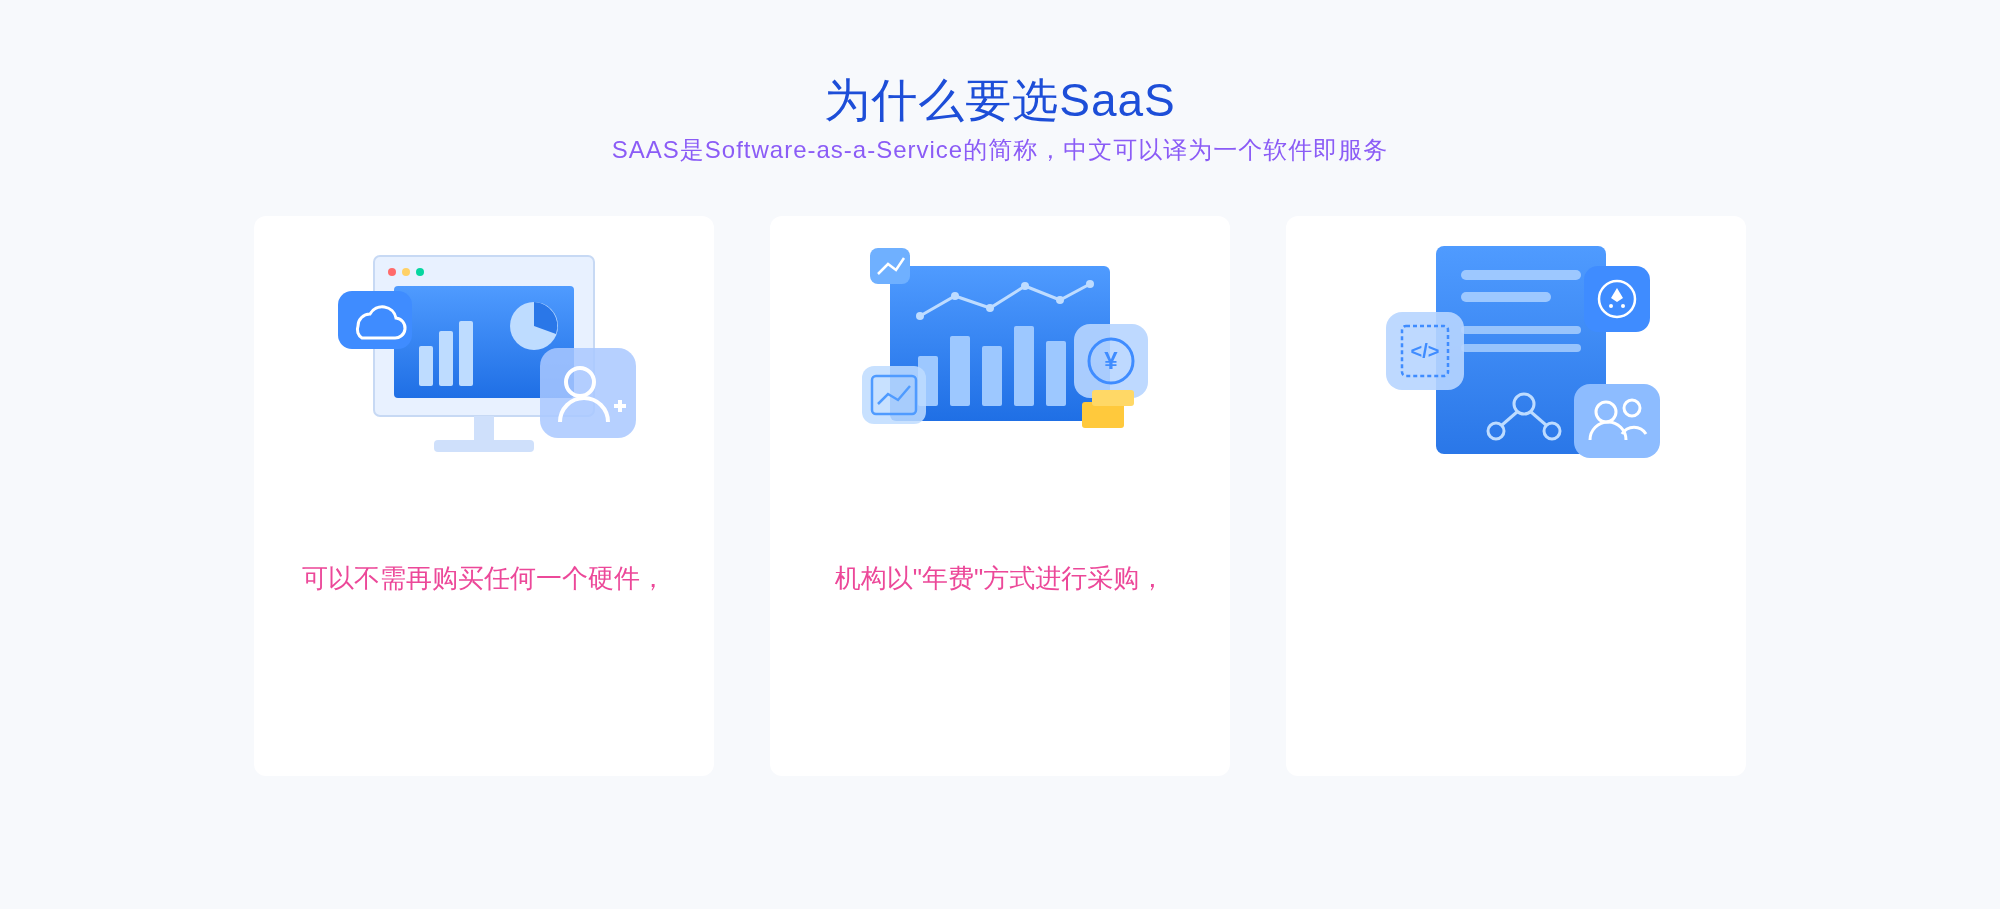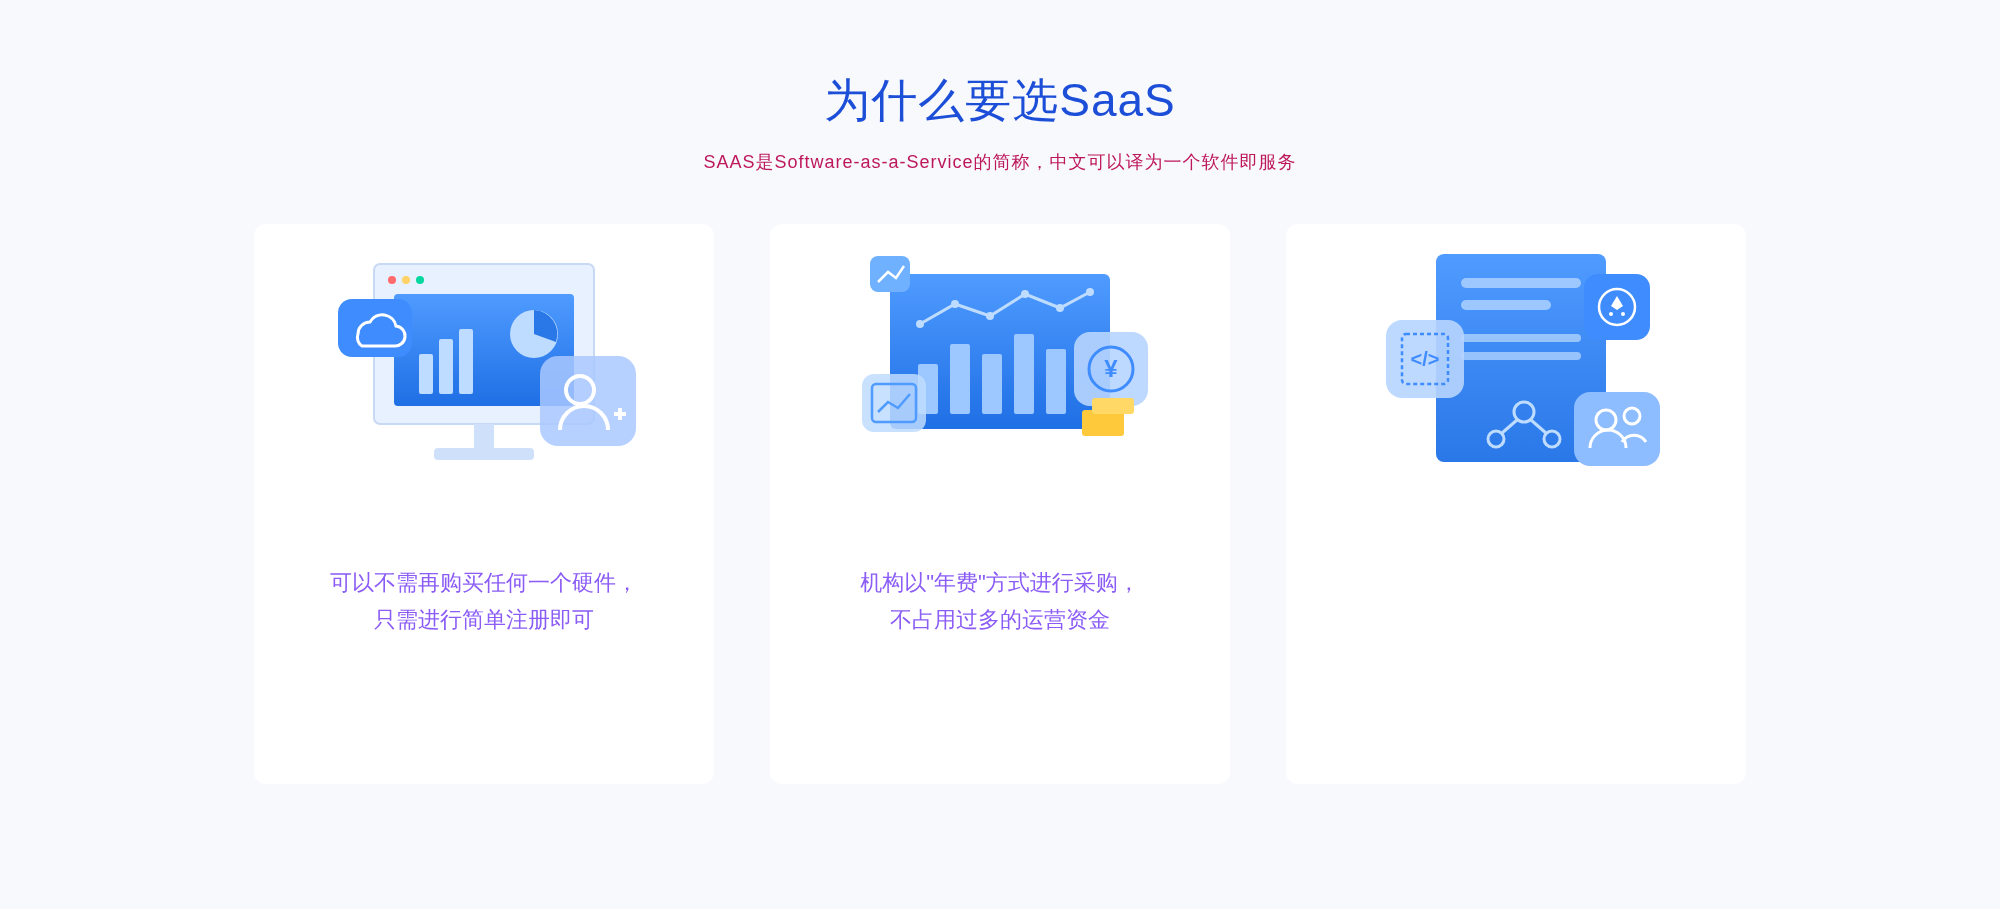--- a/index.html
+++ b/index.html
@@ -13,23 +13,23 @@
     align-items: center;
     padding-top: 70px;
   }
   .title {
     font-size: 46px;
     font-weight: 500;
     color: #1d4ed8;
     letter-spacing: 1px;
   }
   .subtitle {
-    margin-top: 18px;
-    font-size: 18px;
-    color: #be185d;
+    margin-top: 2px;
+    font-size: 24px;
+    color: #8b5cf6;
     letter-spacing: 1px;
   }
   .cards {
     margin-top: 50px;
     display: flex;
     gap: 56px;
     justify-content: center;
   }
   .card {
     width: 460px;
@@ -44,23 +44,23 @@
   }
   .illus {
     width: 320px;
     height: 280px;
     margin-top: 10px;
     position: relative;
   }
   .card-text {
     margin-top: 50px;
     text-align: center;
-    font-size: 22px;
+    font-size: 26px;
     line-height: 1.7;
-    color: #8b5cf6;
+    color: #ec4899;
   }
 </style>
 </head>
 <body>
 
 <h1 class="title">为什么要选SaaS</h1>
 <div class="subtitle">SAAS是Software-as-a-Service的简称，中文可以译为一个软件即服务</div>
 
 <div class="cards">
 
@@ -97,21 +97,20 @@
 
         <rect x="216" y="122" width="96" height="90" rx="18" fill="#a9c8ff" opacity="0.85"></rect>
         <circle cx="256" cy="156" r="14" fill="none" stroke="#fff" stroke-width="4"></circle>
         <path d="M236 196 a24 24 0 0 1 48 0" fill="none" stroke="#fff" stroke-width="4"></path>
         <line x1="290" y1="180" x2="302" y2="180" stroke="#fff" stroke-width="4"></line>
           <line x1="296" y1="174" x2="296" y2="186" stroke="#fff" stroke-width="4"></line>
       </svg>
     </div>
     <div class="card-text">
       <div>可以不需再购买任何一个硬件，</div>
-      <div>只需进行简单注册即可</div>
     </div>
   </div>
 
   <div class="card">
     <div class="illus">
       <svg width="320" height="280" viewBox="0 0 320 280">
         <defs>
             <linearGradient id="g2" x1="0" y1="0" x2="0" y2="1">
               <stop offset="0" stop-color="#4f9bff"></stop>
               <stop offset="1" stop-color="#1f6fe5"></stop>
@@ -144,21 +143,20 @@
         <rect x="234" y="98" width="74" height="74" rx="16" fill="#b7d5ff" opacity="0.9"></rect>
         <circle cx="271" cy="135" r="22" fill="none" stroke="#3f8cff" stroke-width="3"></circle>
         <text x="271" y="143" text-anchor="middle" font-size="24" fill="#3f8cff" font-weight="bold">¥</text>
 
         <rect x="242" y="176" width="42" height="26" rx="3" fill="#ffc93c"></rect>
         <rect x="252" y="164" width="42" height="16" rx="3" fill="#ffd866"></rect>
       </svg>
     </div>
     <div class="card-text">
       <div>机构以"年费"方式进行采购，</div>
-      <div>不占用过多的运营资金</div>
     </div>
   </div>
 
   <div class="card">
     <div class="illus">
       <svg width="320" height="280" viewBox="0 0 320 280">
         <defs>
             <linearGradient id="g3" x1="0" y1="0" x2="0" y2="1">
               <stop offset="0" stop-color="#4f9bff"></stop>
               <stop offset="1" stop-color="#2a77e8"></stop>

